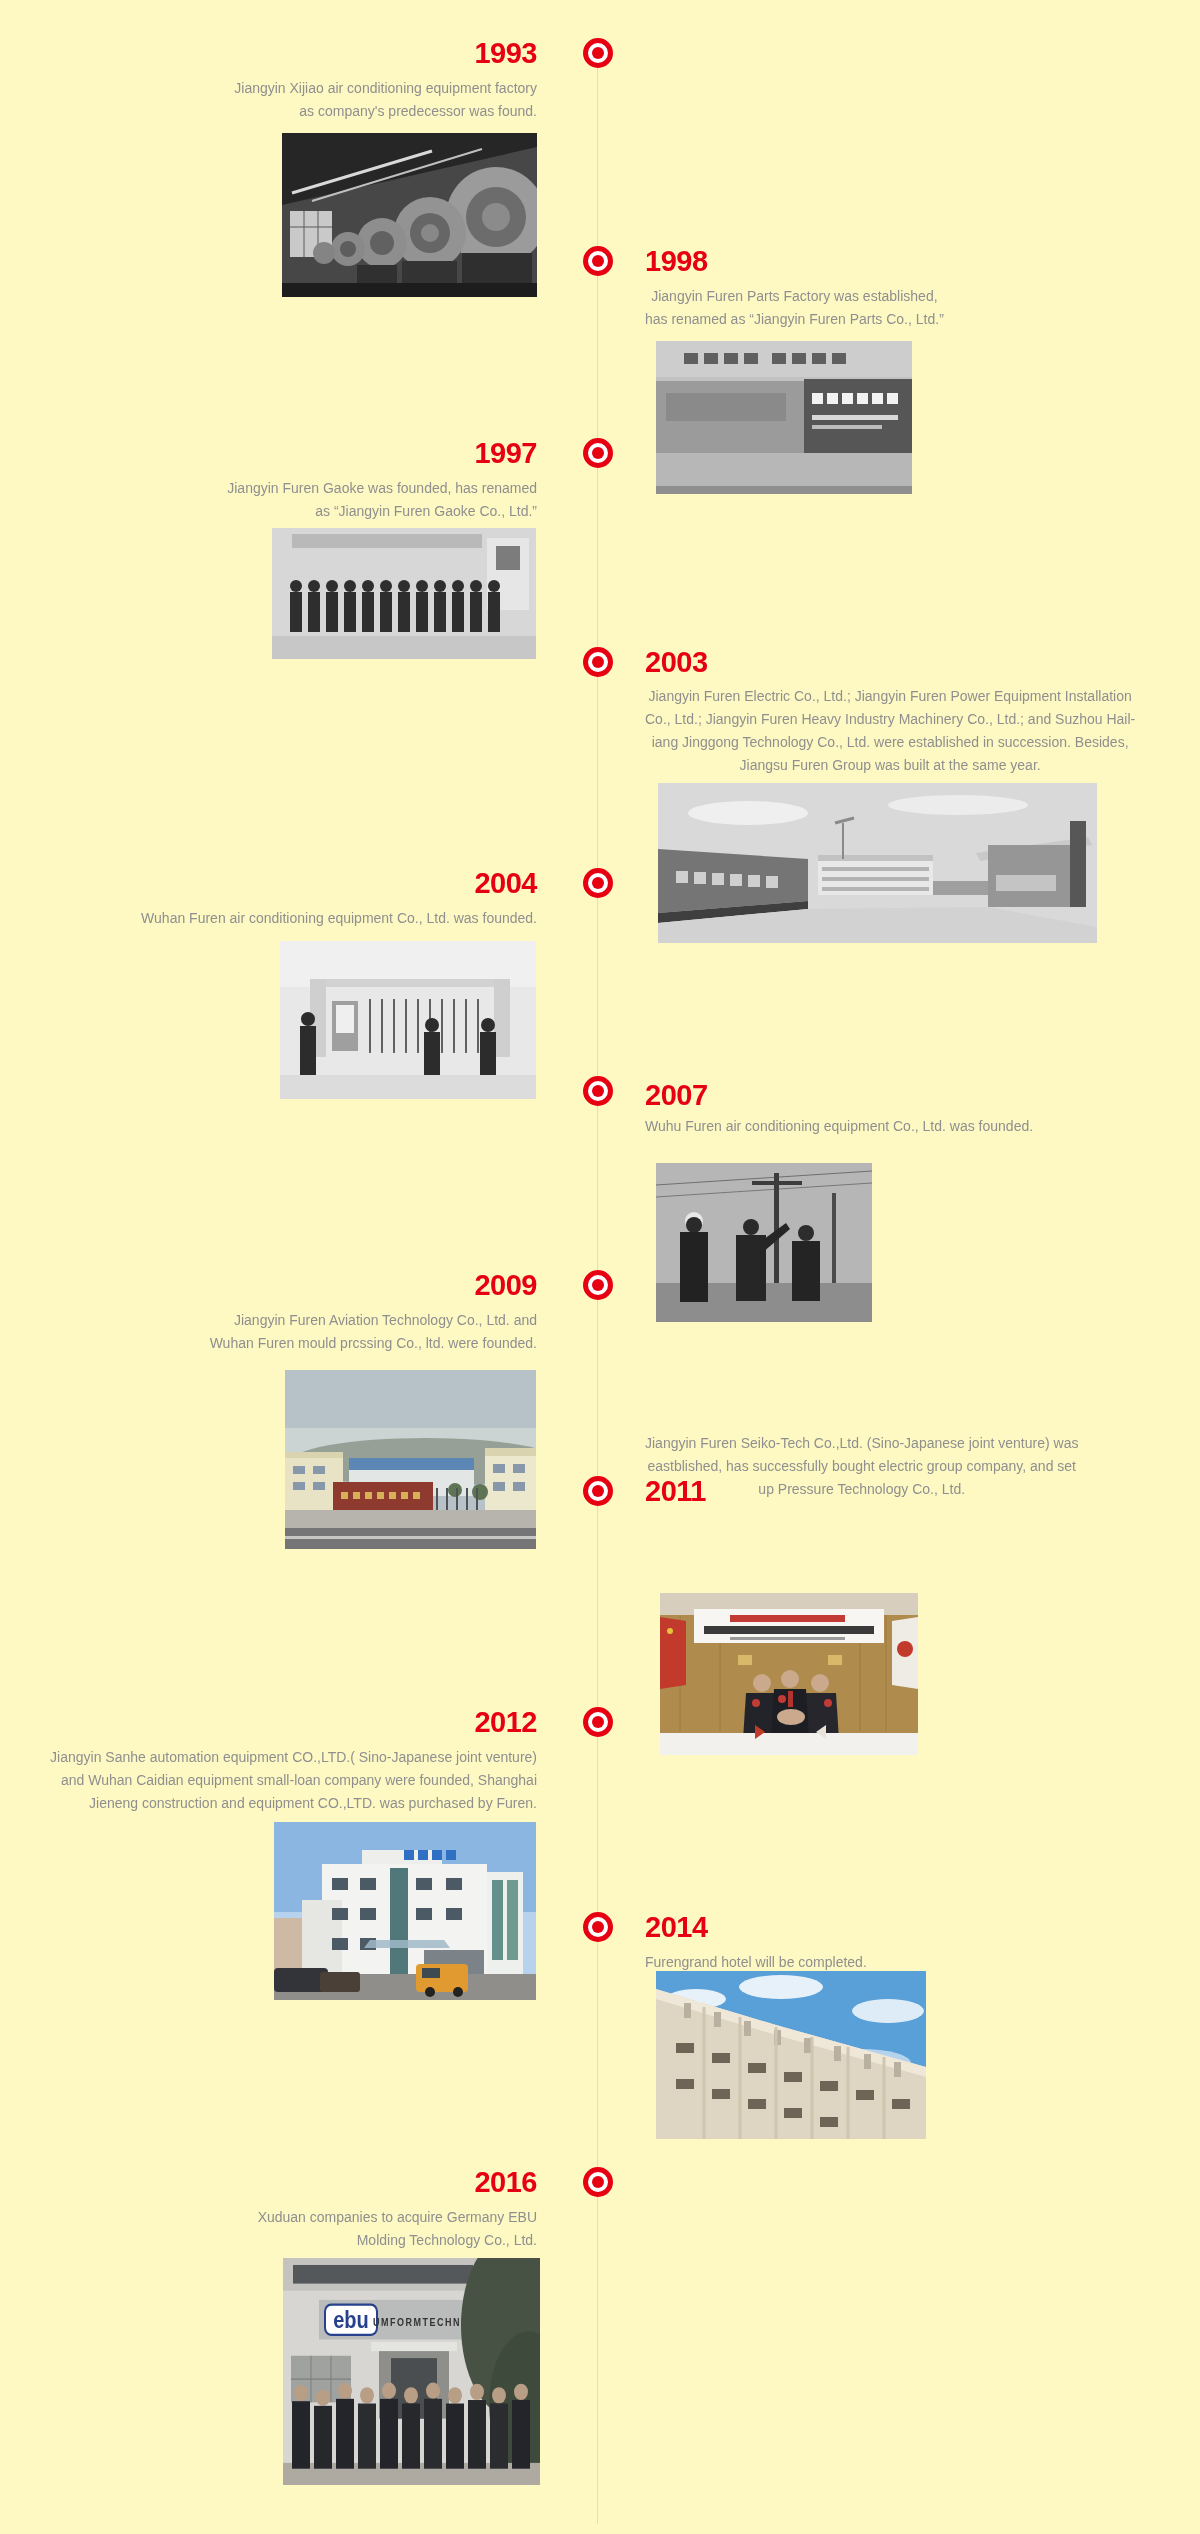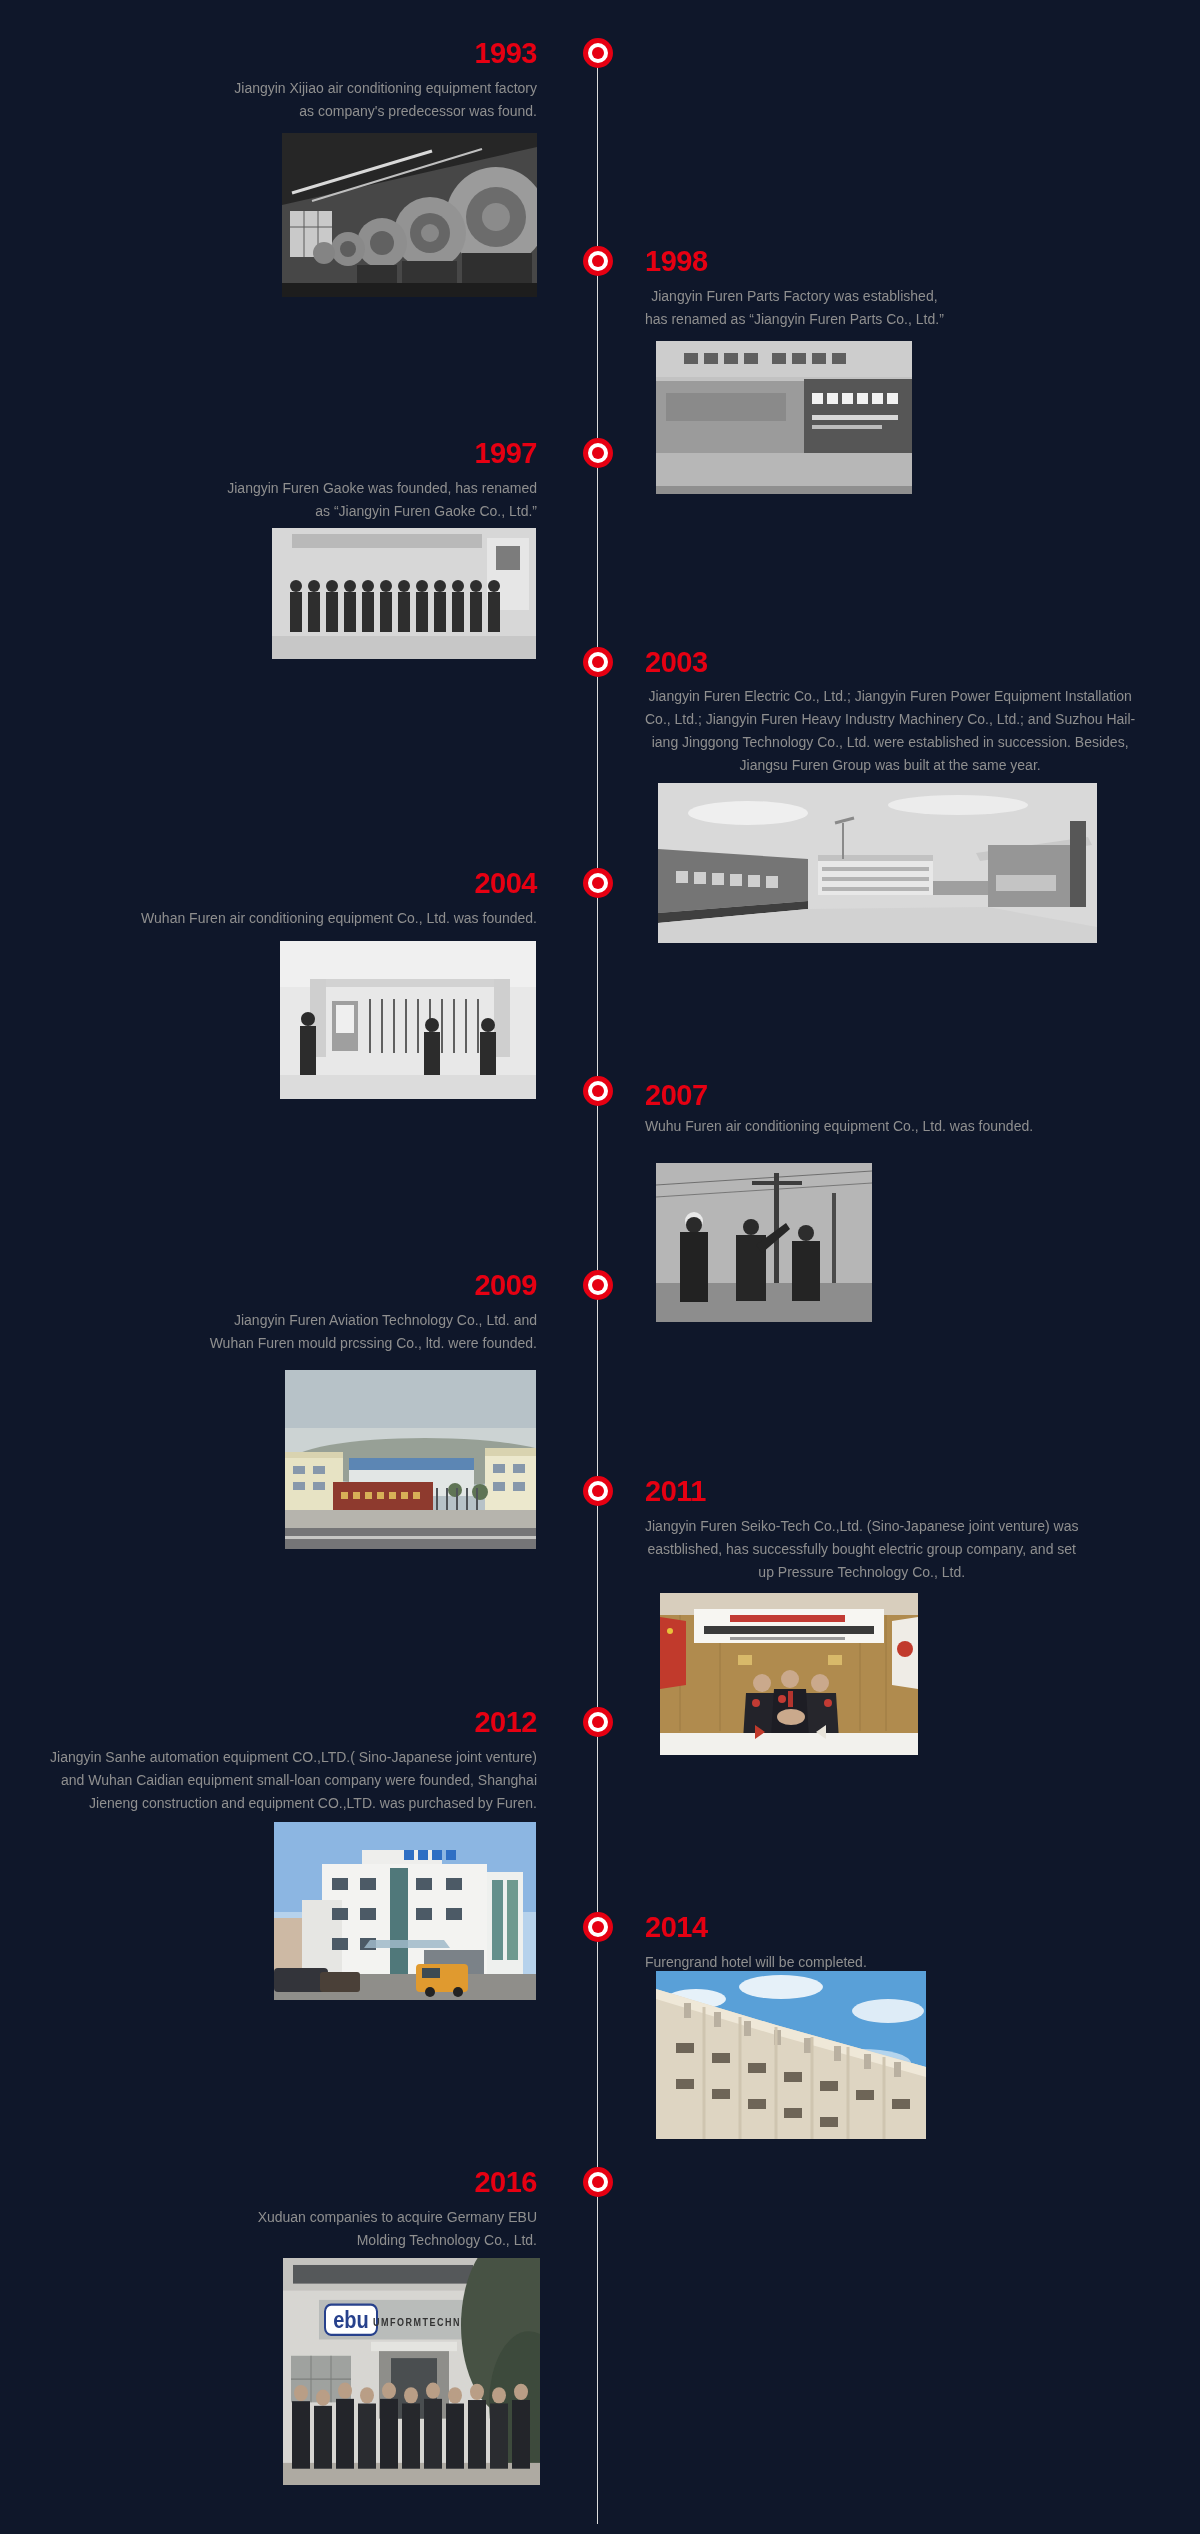--- a/index.html
+++ b/index.html
@@ -1,17 +1,17 @@
 <!DOCTYPE html>
 <html><head>
 <meta charset="utf-8">
 <title>Company History Timeline</title>
 <style>
   html,body { margin:0; padding:0; background:#fff; }
-  .page { position:relative; width:1200px; height:2534px; background:#0f172a;
+  .page { position:relative; width:1200px; height:2534px; background:#fef9c3;
           font-family:"Liberation Sans", sans-serif; overflow:hidden; }
   .axis { position:absolute; left:597px; top:53px; width:1px; height:2471px; background:#dcdcdc; }
   .marker { position:absolute; left:583px; width:30px; height:30px; box-sizing:border-box;
             border:5px solid #e60012; border-radius:50%; background:#fff;
             display:flex; align-items:center; justify-content:center; z-index:2; }
   .marker .dot { width:12px; height:12px; border-radius:50%; background:#e60012; }
   .year { position:absolute; margin:0; font-size:29px; line-height:30px; font-weight:700;
           color:#e60012; letter-spacing:-0.5px; }
   .desc { position:absolute; margin:0; font-size:14px; line-height:23px; color:#8f8f8f;
           white-space:pre-line; }
@@ -301,21 +301,21 @@
         <rect y="166" width="251" height="3" fill="#e8e8e6" opacity="0.7"></rect>
       </svg>
     </div>
   </div>
 
   <div class="item">
     <div class="marker" style="top:1476px">
         <span class="dot"></span>
       </div>
     <h2 class="year side-right" style="top:1476px">2011</h2>
-    <p class="desc side-right" style="top:1515px">Jiangyin Furen Seiko-Tech Co.,Ltd. (Sino-Japanese joint venture) was
+    <p class="desc side-right" style="top:1432px">Jiangyin Furen Seiko-Tech Co.,Ltd. (Sino-Japanese joint venture) was
 eastblished, has successfully bought electric group company, and set
 up Pressure Technology Co., Ltd.</p>
     <div class="photo" style="left:660px; top:1593px; width:258px; height:162px">
       <svg viewBox="0 0 258 162" preserveAspectRatio="none">
         <rect width="258" height="162" fill="#b08b4e"></rect>
         <rect width="258" height="22" fill="#d8cebd"></rect>
         <g stroke="#9c7a42" stroke-width="1">
           <line x1="20" y1="22" x2="20" y2="138"></line>
             <line x1="60" y1="22" x2="60" y2="138"></line>
             <line x1="200" y1="22" x2="200" y2="138"></line>

